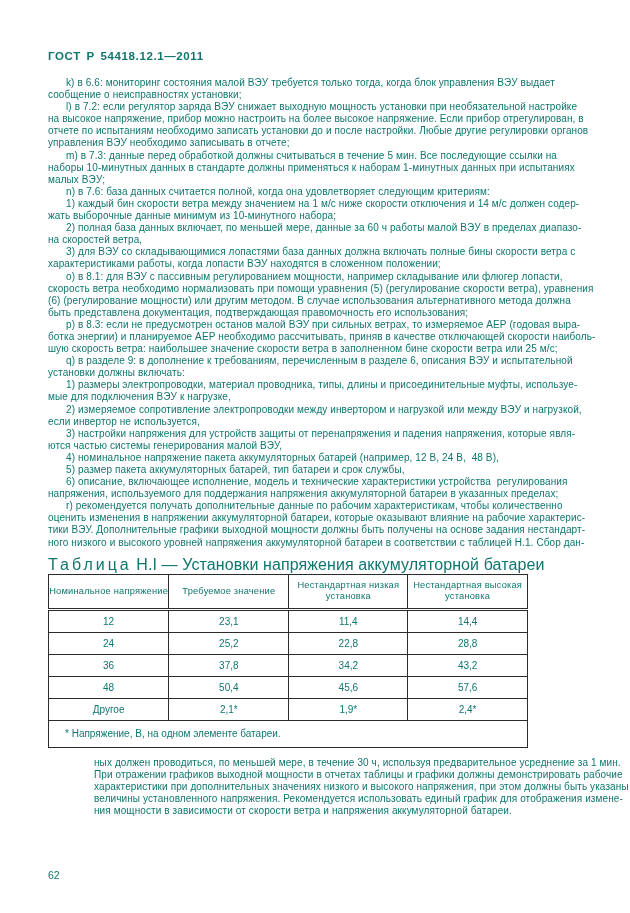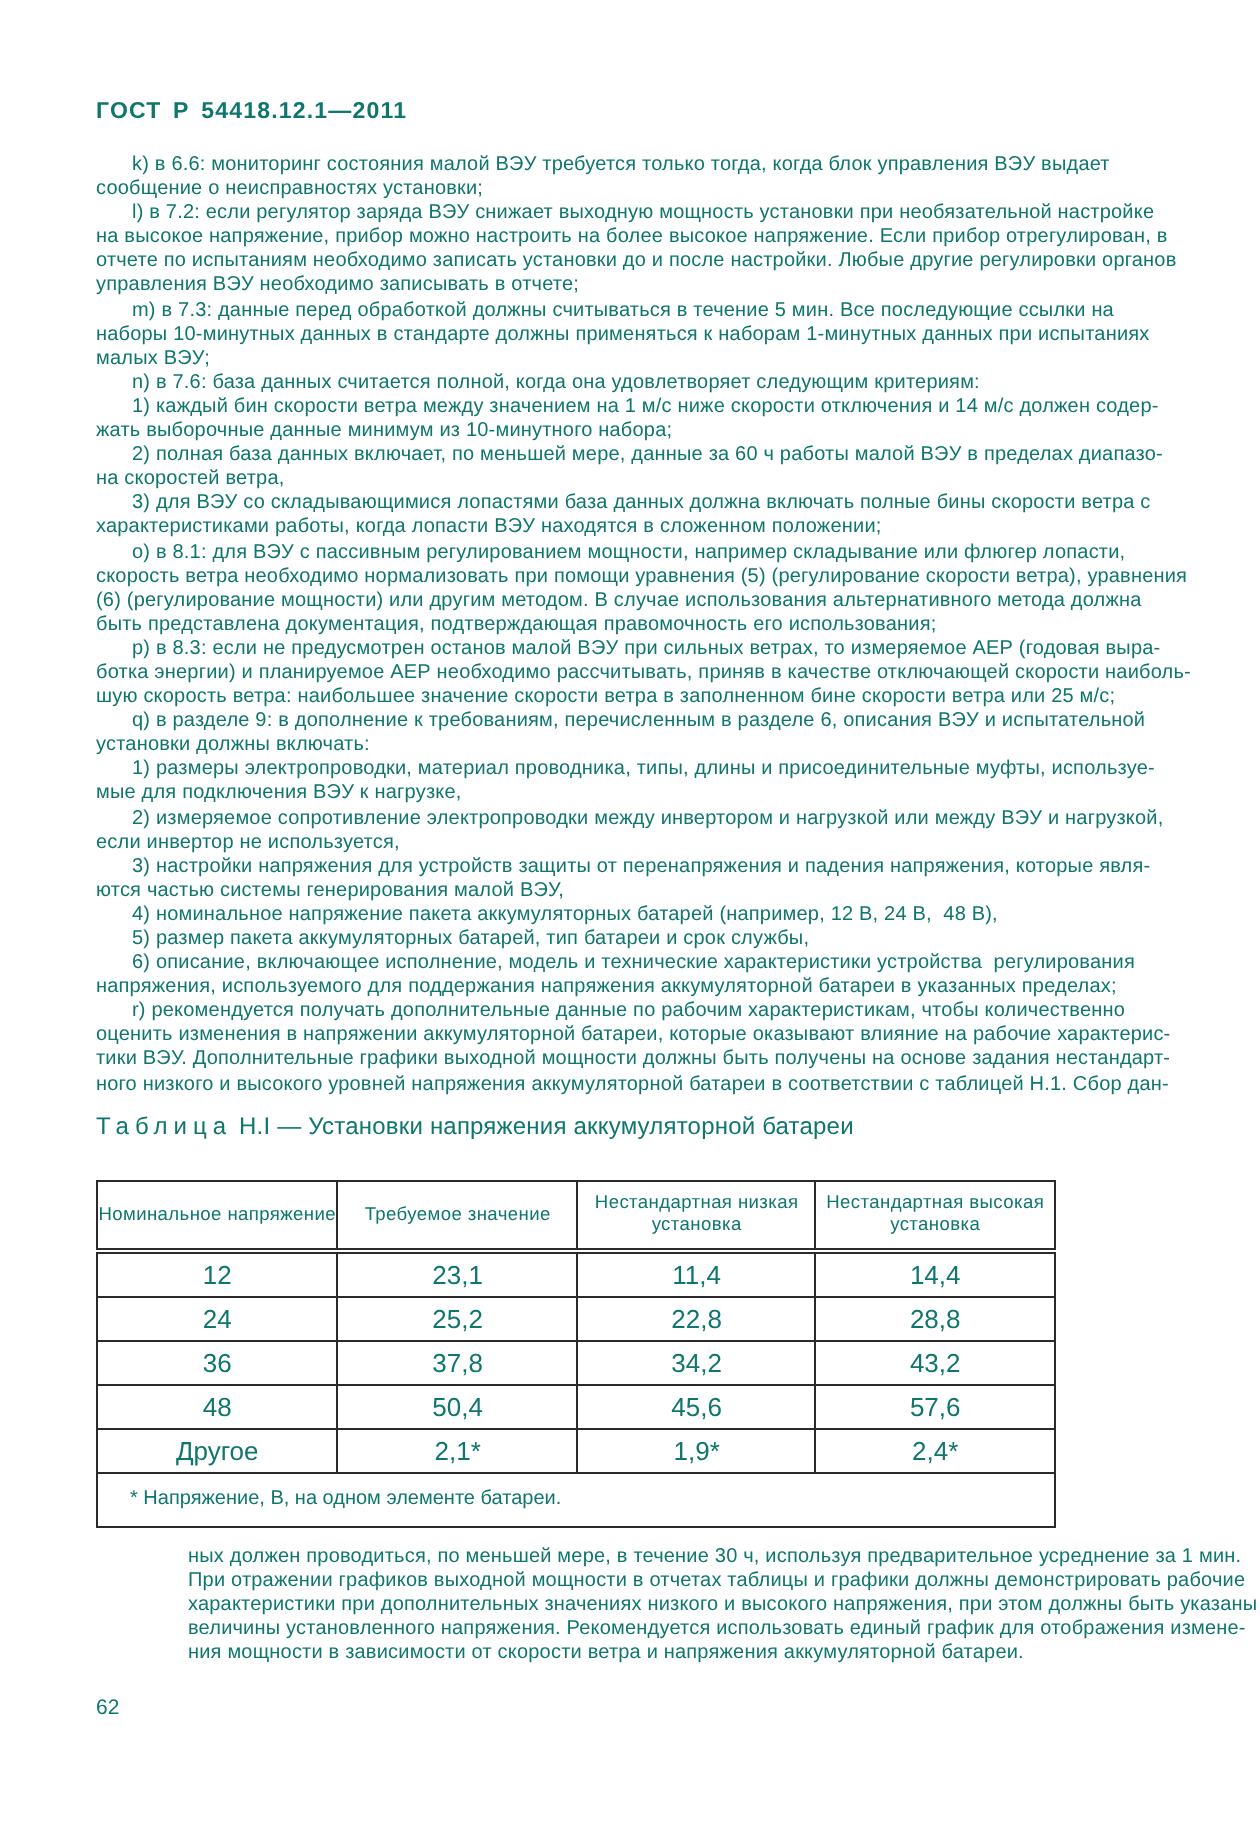--- a/index.html
+++ b/index.html
@@ -25,22 +25,22 @@
   .para {
     margin: 0;
     font-size: 10px;
     line-height: 12.1px;
     white-space: pre;
     text-indent: 18px;
     letter-spacing: 0.1px;
   }
   .para.no-indent { text-indent: 0; }
   .table-caption {
-    margin: 7px 0 20px 0;
-    font-size: 12px;
+    margin: 7px 0 0 0;
+    font-size: 16px;
     letter-spacing: 0.1px;
   }
   .table-caption .spaced { letter-spacing: 3px; }
   table.voltage-table {
     width: 480px;
     border-collapse: collapse;
     table-layout: fixed;
   }
   table.voltage-table th,
   table.voltage-table td {
@@ -52,34 +52,34 @@
   }
   table.voltage-table thead th {
     font-size: 9.3px;
     line-height: 11px;
     height: 33px;
     border-bottom: 3px double #2b2b2b;
     white-space: pre-line;
     letter-spacing: 0.2px;
   }
   table.voltage-table tbody td {
-    font-size: 13px;
+    font-size: 10px;
     height: 21px;
   }
   table.voltage-table .footnote-cell {
     text-align: left;
     font-size: 10px;
     height: 26px;
     padding-left: 16px;
   }
   .closing { margin-top: 9px; margin-left: 46px; }
   .page-number {
     position: absolute;
     left: 48px;
-    top: 848px;
+    top: 869px;
     font-size: 10.5px;
   }
 </style>
 </head>
 <body>
 
 <div class="page">
 
   <div class="doc-header">ГОСТ Р 54418.12.1—2011</div>
 

